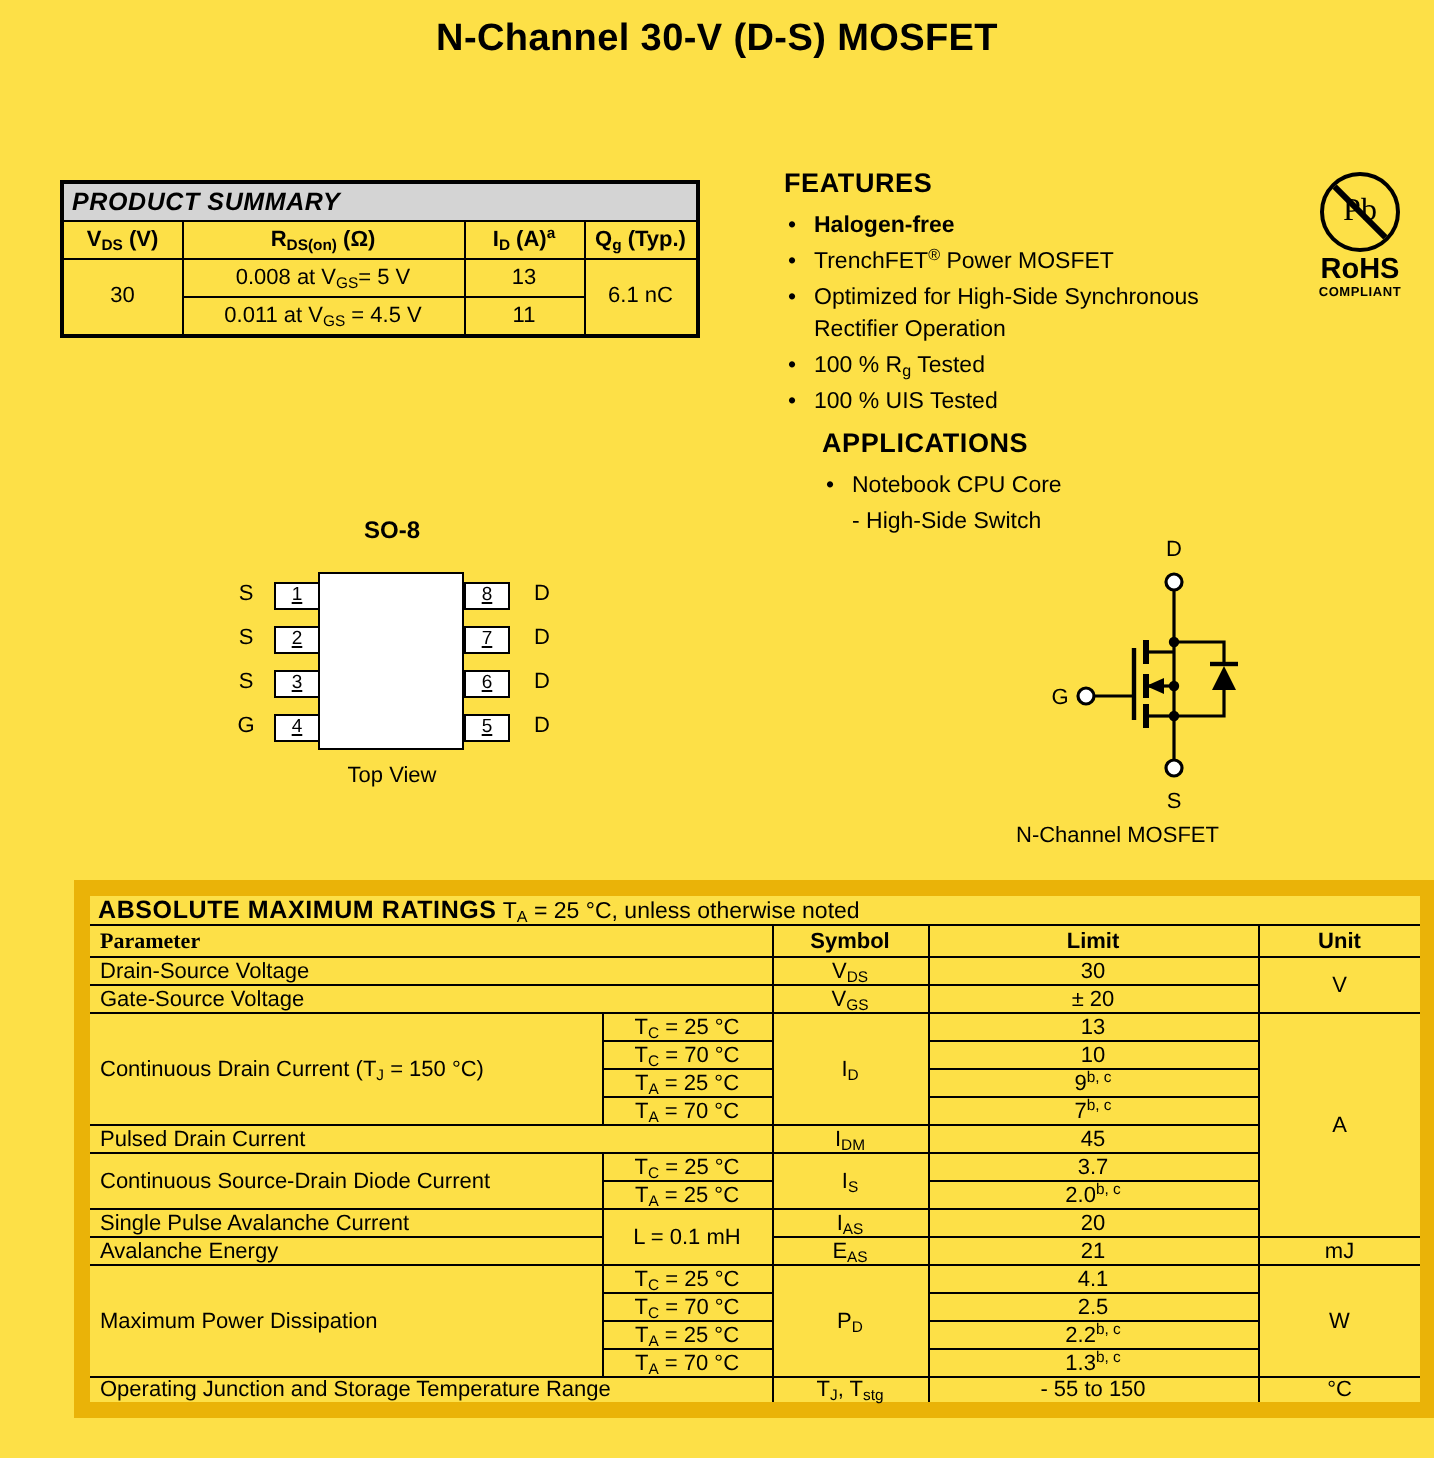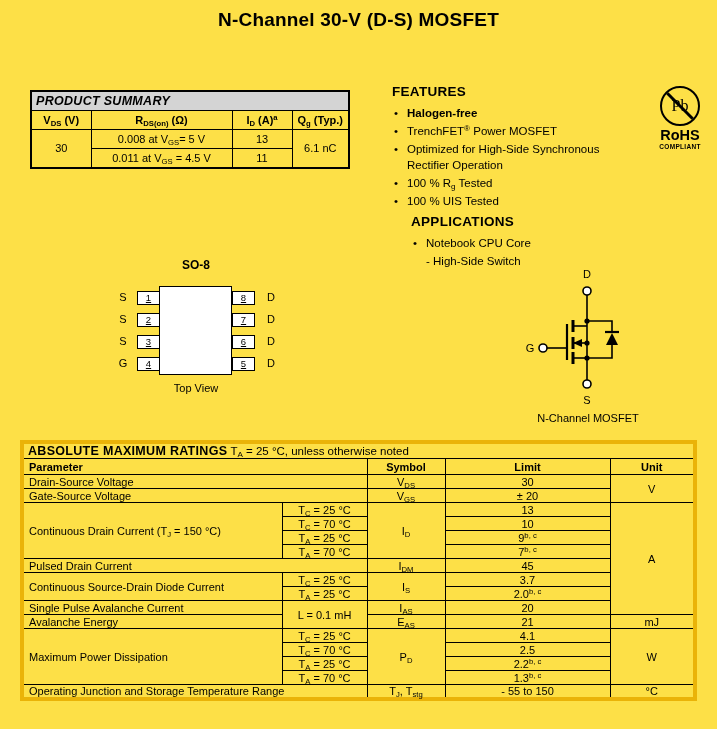--- a/index.html
+++ b/index.html
@@ -63,33 +63,33 @@
   .pin-box {
     position:absolute; width:23px; height:14px; border:1.5px solid #000; background:#fff;
     font-size:9.5px; text-align:center; line-height:11px;
   }
   .pin-box span { text-decoration:underline; }
   .pin-label { position:absolute; width:18px; height:14px; font-size:11px; text-align:center; line-height:13px; }
   .so8-caption { position:absolute; left:44px; top:124px; width:80px; text-align:center; font-size:11px; }
 
   
   .mosfet-svg { position:absolute; left:520px; top:266px; }
-  .mosfet-caption { position:absolute; left:508px; top:412px; width:160px; text-align:center; font-size:11px; }
+  .mosfet-caption { position:absolute; left:508px; top:412px; width:160px; text-align:left; font-size:11px; }
 
   
   .amr-table {
-    position:absolute; left:20px; top:440px; width:673px;
-    border:4px solid #eab308; table-layout:fixed; font-size:11px;
+    position:absolute; left:37px; top:440px; width:673px;
+    border:8px solid #eab308; table-layout:fixed; font-size:11px;
   }
   .amr-table td, .amr-table th { border:1px solid #000; vertical-align:middle; }
   .amr-title-row td { height:16px; padding-left:4px; border-bottom:1.5px solid #000; }
   .amr-title-bold { font-weight:bold; font-size:12.5px; letter-spacing:0.3px; }
   .amr-title-cond { font-size:11.5px; }
   .amr-head-row th { height:16px; font-size:11px; font-weight:bold; text-align:center; }
-  .amr-head-row th.param { text-align:left; padding-left:5px; }
+  .amr-head-row th.param { text-align:left; padding-left:5px;font-family:Liberation Serif, serif; }
   .amr-table tr.r { height:14px; }
   .amr-table td.param { text-align:left; padding-left:5px; line-height:12px; }
   .amr-table td.c { text-align:center; line-height:12px; }
 </style>
 </head>
 <body>
 
 <div class="page">
 
   <div class="doc-title">N-Channel 30-V (D-S) MOSFET</div>

